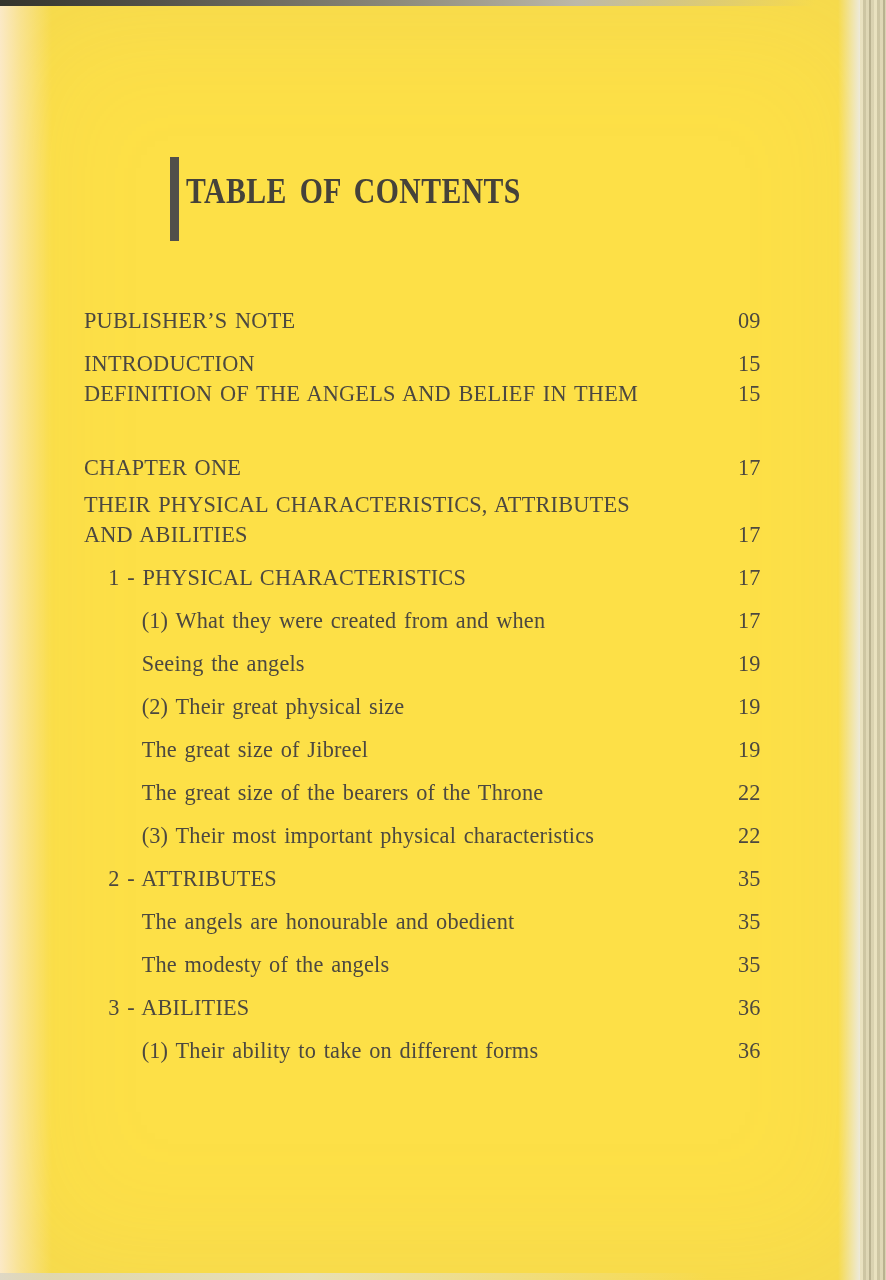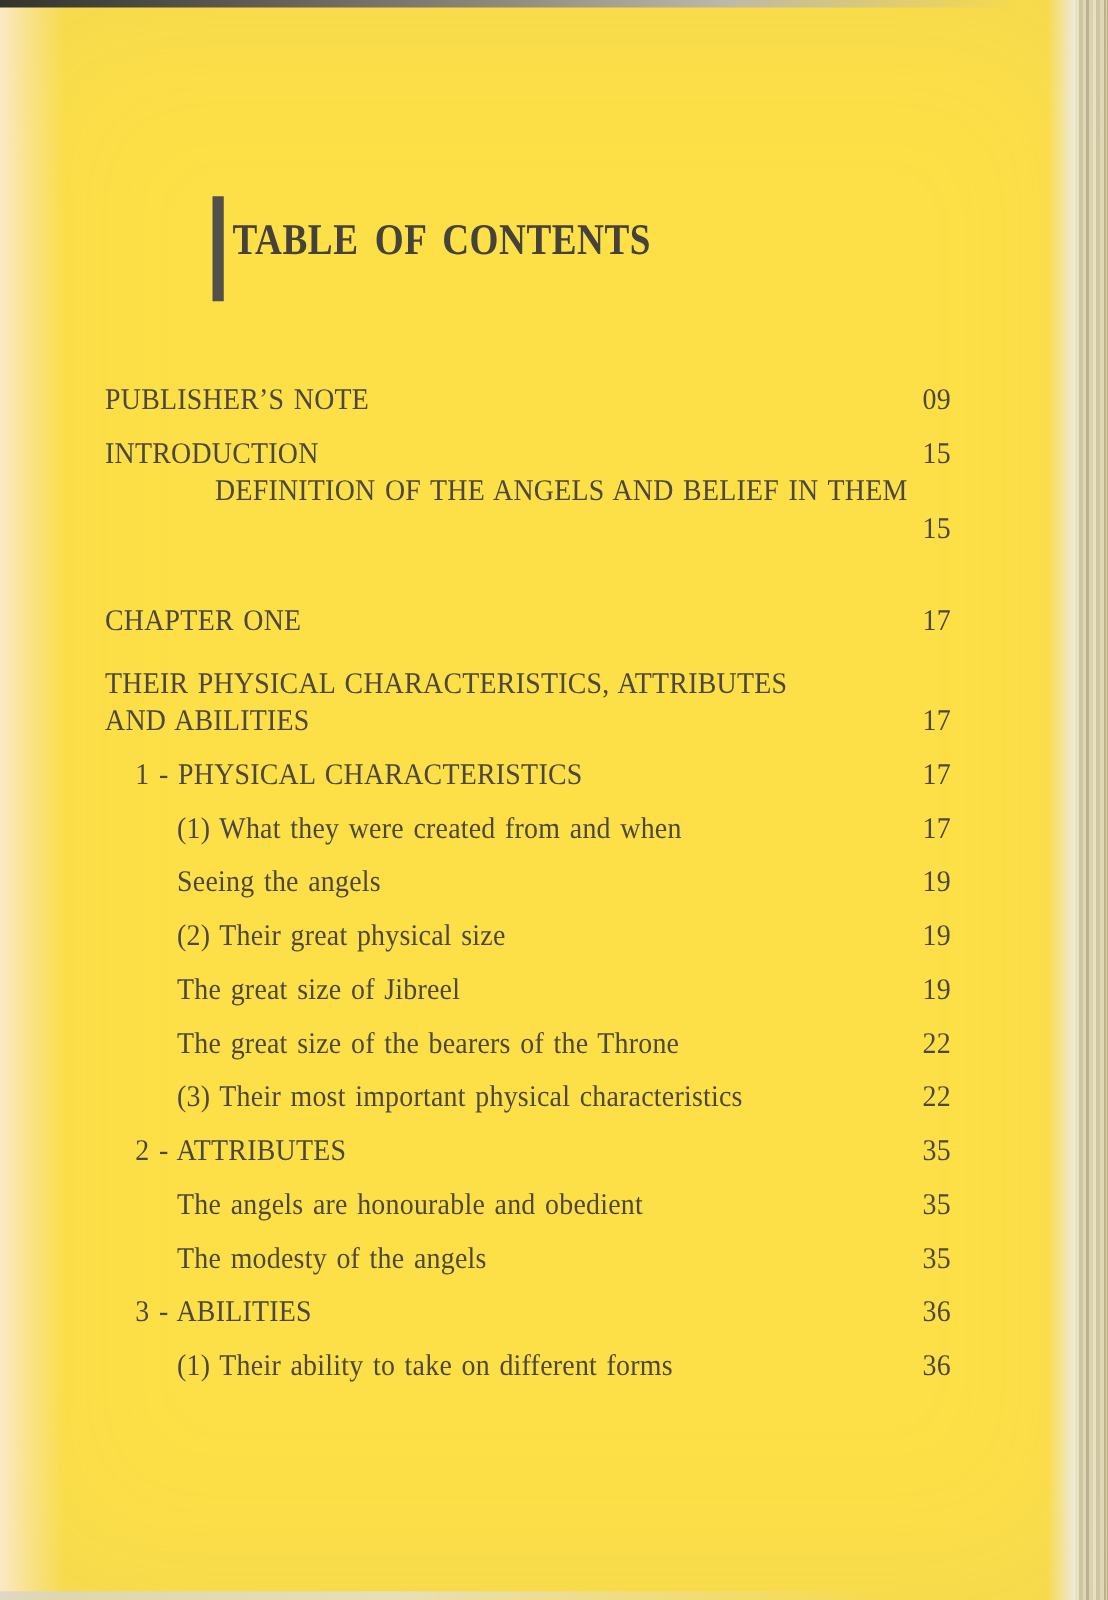--- a/index.html
+++ b/index.html
@@ -69,23 +69,23 @@
     white-space:pre;
     transform:scaleX(0.93);transform-origin:0 100%;
   }
   .row.multiline .label{white-space:pre-line;}
   .row .pagenum{
     flex:0 0 30px;width:30px;text-align:left;
     transform:scaleX(0.93);transform-origin:0 100%;
   }
   .row.indent-1 .label{padding-left:26px;}
   .row.indent-2 .label{padding-left:62px;}
-  .row.tight{margin-top:-13px;flex-direction:column;}
+  .row.tight{margin-top:-13px;}
   .row.gap-before{margin-top:44px;}
-  .row.chapter{margin-bottom:20px;font-family:Liberation Serif, serif;}
+  .row.chapter{margin-bottom:7px;font-family:Liberation Serif, serif;}
 </style>
 </head>
 <body>
 
 <div class="scan">
 
   <div class="edge-left"></div>
   <div class="edge-top"></div>
   <div class="edge-right-soft"></div>
   <div class="edge-right"></div>

